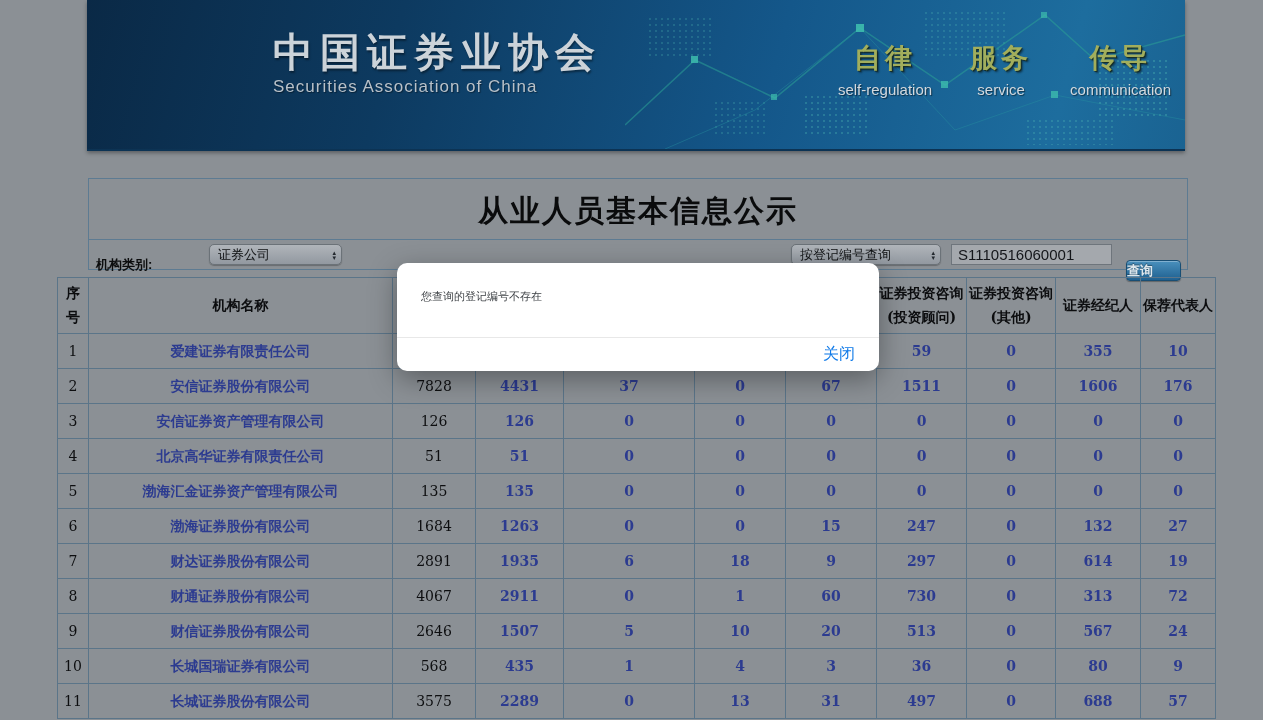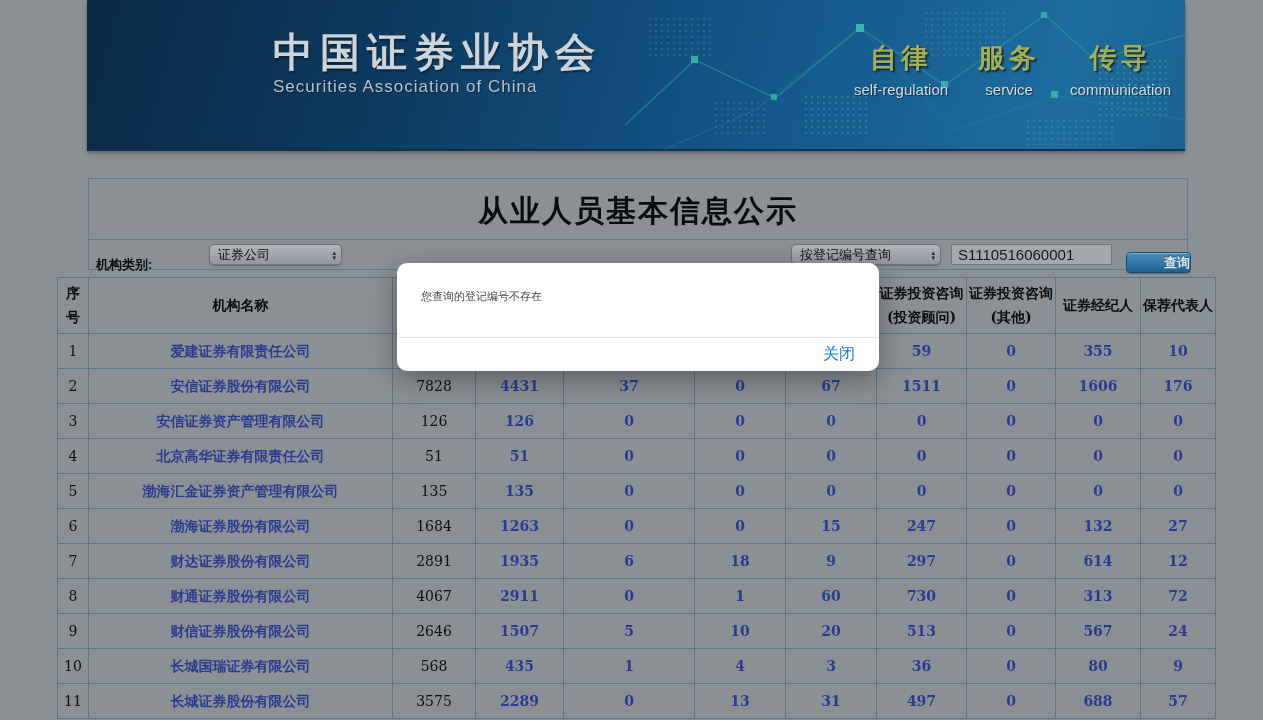--- a/index.html
+++ b/index.html
@@ -23,21 +23,21 @@
     letter-spacing:-6px;color:#c2cad2;text-shadow:1px 2px 2px rgba(0,0,0,.45);
   }
   .org{position:absolute;left:186px;top:30px;}
   .org-cn{
     font-family:"DejaVu Serif","Liberation Serif",serif;font-weight:bold;
     font-size:40px;line-height:1.1;letter-spacing:7px;color:#ccd3d9;
     text-shadow:1px 2px 2px rgba(0,0,0,.4);
   }
   .org-en{font-size:17px;color:#b8c1c9;letter-spacing:1px;margin-top:3px;
     text-shadow:1px 1px 1px rgba(0,0,0,.4);}
-  .slogans{position:absolute;right:14px;top:40px;display:flex;gap:30px;text-align:center;}
+  .slogans{position:absolute;right:14px;top:40px;display:flex;gap:38px;text-align:center;}
   .slogan-cn{
     font-weight:bold;font-size:27px;letter-spacing:4px;color:#a2ae5c;
     text-shadow:1px 1px 0 rgba(25,35,10,.65),2px 2px 2px rgba(0,0,0,.45);
   }
   .slogan-en{margin-top:5px;font-size:15px;color:#d3d9de;text-shadow:1px 1px 1px rgba(0,0,0,.5);}
   
   .title-box{
     position:absolute;left:88px;top:178px;width:1100px;height:92px;
     border:1px solid #5d7b92;box-sizing:border-box;
   }
@@ -58,24 +58,24 @@
   }
   .sel-cat{left:120px;width:133px;}
   .sel-type{left:702px;width:150px;}
   .stepper{display:flex;flex-direction:column;align-items:center;font-size:7px;line-height:5px;color:#23282e;}
   .search-input{
     position:absolute;left:862px;top:4px;width:161px;height:21px;box-sizing:border-box;
     background:#a4a8ad;border:1px solid #6e757c;padding:0 6px;
     font-size:15px;color:#14161a;font-family:"Liberation Sans",sans-serif;
   }
   .search-btn{
-    position:absolute;left:1037px;top:12px;width:65px;height:21px;box-sizing:border-box;
+    position:absolute;left:1037px;top:20px;width:55px;height:21px;box-sizing:border-box;
     border-radius:4px;border:1px solid #184e74;cursor:pointer;
     background:linear-gradient(#4a90bd,#1f6191);
-    color:#dde6ec;font-size:13px;font-weight:bold;text-align:right;line-height:19px;
+    color:#dde6ec;font-size:13px;font-weight:bold;text-align:left;line-height:19px;
     text-shadow:0 -1px 1px rgba(0,0,0,.4);
     box-shadow:inset 0 1px 0 rgba(255,255,255,.3),0 1px 1px rgba(0,0,0,.3);
   }
   
   table.roster{
     position:absolute;left:57px;top:277px;width:1158px;
     border-collapse:collapse;table-layout:fixed;
     font-family:"DejaVu Serif","Liberation Serif",serif;
   }
   .roster th,.roster td{border:1px solid #5b7589;text-align:center;vertical-align:middle;overflow:hidden;padding:0;}
@@ -299,21 +299,21 @@
         <td class="c-no">7</td>
         <td class="c-name"><a>财达证券股份有限公司</a></td>
         <td class="c-num black">2891</td>
         <td class="c-num link">1935</td>
         <td class="c-num link">6</td>
         <td class="c-num link">18</td>
         <td class="c-num link">9</td>
         <td class="c-num link">297</td>
         <td class="c-num link">0</td>
         <td class="c-num link">614</td>
-        <td class="c-num link">12</td>
+        <td class="c-num link">19</td>
       </tr>
       <tr>
         <td class="c-no">8</td>
         <td class="c-name"><a>财通证券股份有限公司</a></td>
         <td class="c-num black">4067</td>
         <td class="c-num link">2911</td>
         <td class="c-num link">0</td>
         <td class="c-num link">1</td>
         <td class="c-num link">60</td>
         <td class="c-num link">730</td>

